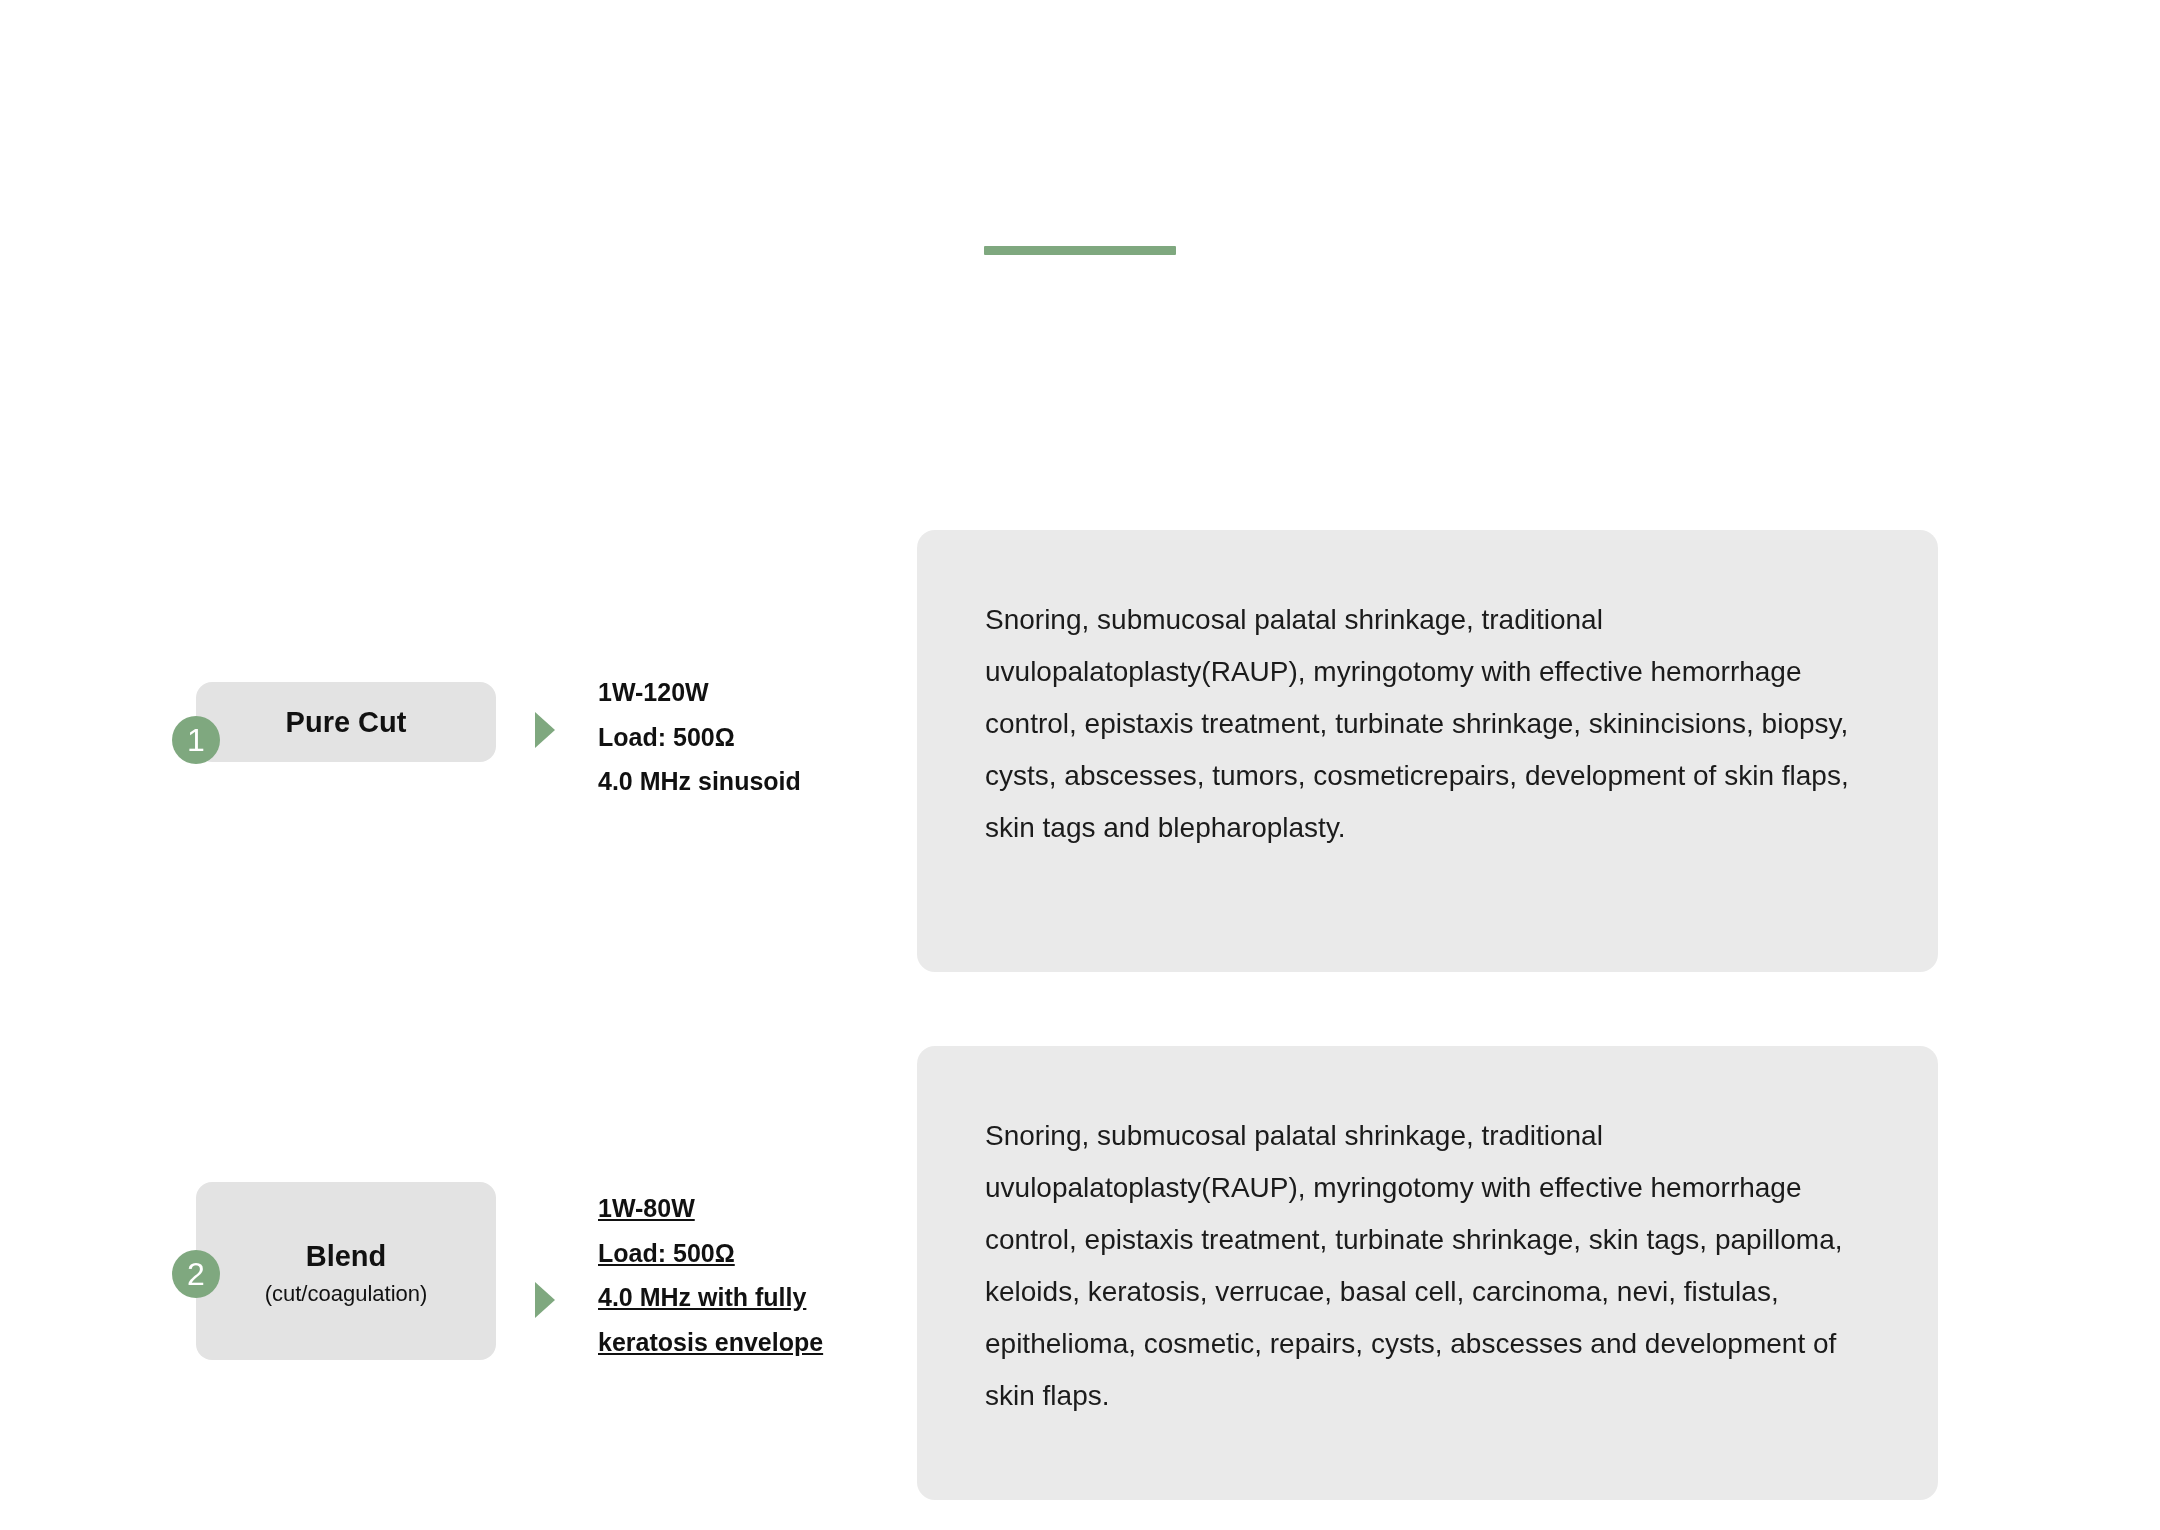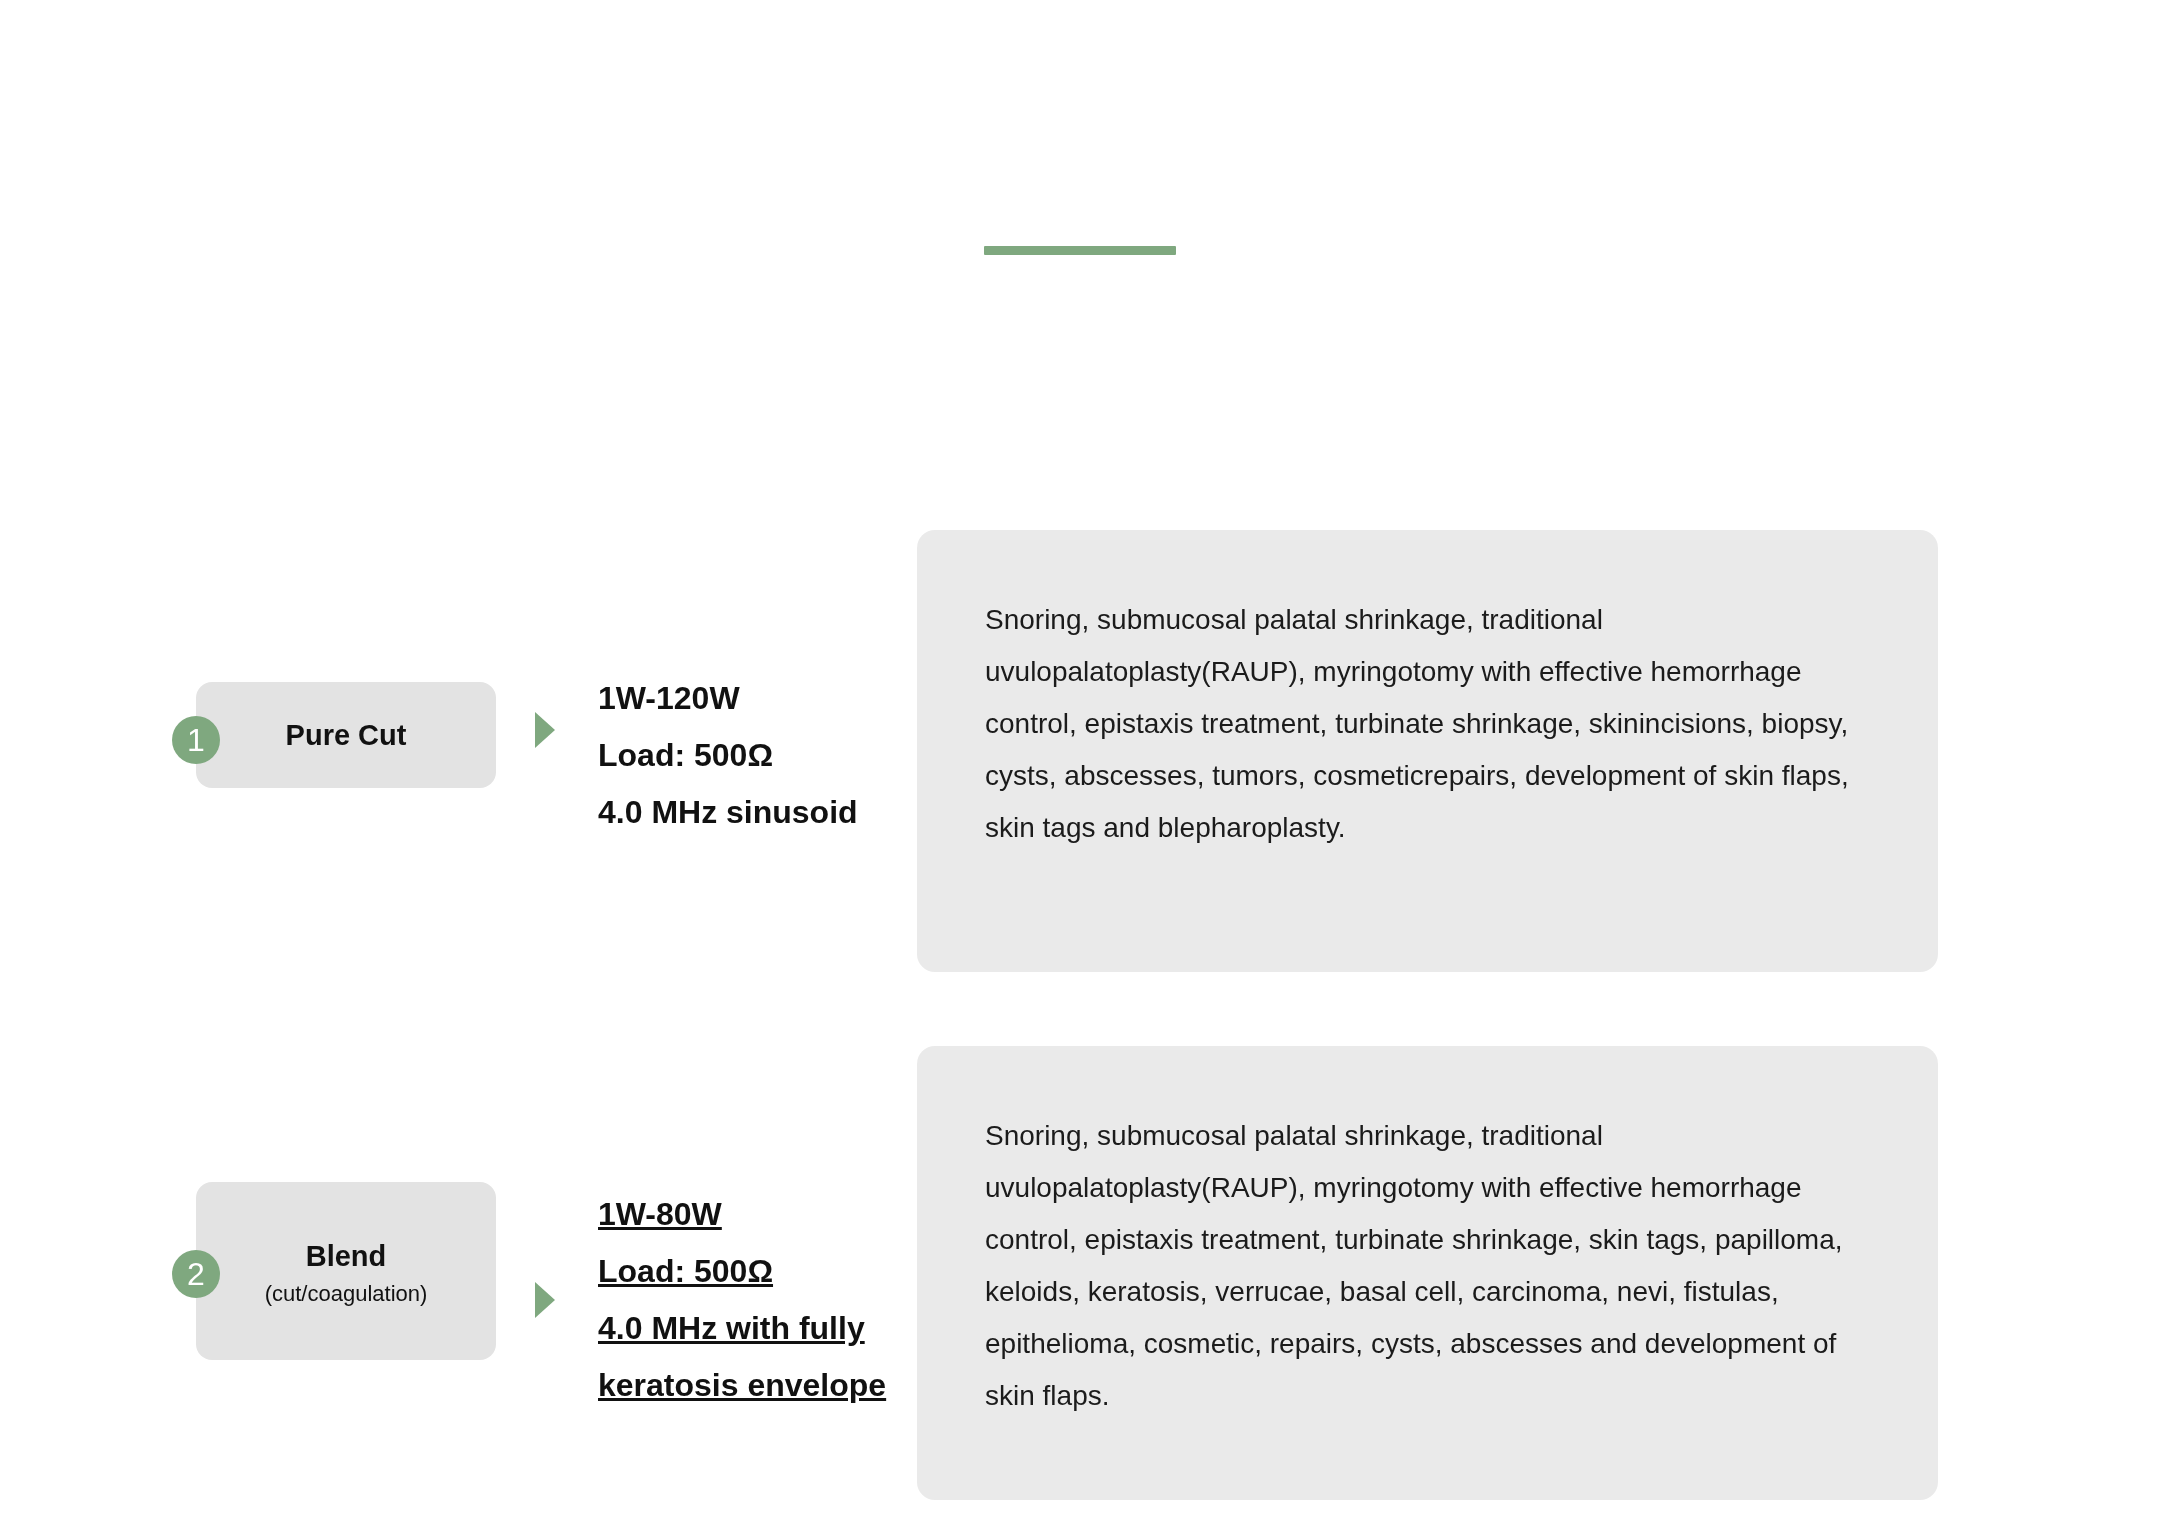--- a/index.html
+++ b/index.html
@@ -59,21 +59,21 @@
   .mode-chip {
     width: 300px;
     background: #e3e3e3;
     border-radius: 16px;
     display: flex;
     flex-direction: column;
     align-items: center;
     justify-content: center;
     box-sizing: border-box;
   }
-  #row-1 .mode-chip { height: 106px; text-align: right; }
+  #row-1 .mode-chip { height: 80px; text-align: right; }
   #row-2 .mode-chip { height: 178px; padding-top: 4px; }
 
   .mode-chip-title {
     font-size: 29px;
     font-weight: bold;
     color: #111111;
     line-height: 1.2;
     white-space: nowrap;
   }
   .mode-chip-sub {
@@ -113,21 +113,21 @@
     border-left: 20px solid #7fa87f;
     left: 535px;
   }
   #row-1 .mode-arrow { top: 182px; }
   #row-2 .mode-arrow { top: 236px; }
 
   
   .mode-spec {
     position: absolute;
     left: 598px;
-    font-size: 32px;
+    font-size: 25px;
     font-weight: bold;
     color: #111111;
     line-height: 1.78;
     white-space: nowrap;
   }
   #row-1 .mode-spec { top: 140px; }
   #row-2 .mode-spec { top: 140px; text-decoration: underline; }
 
   
   .mode-desc {

